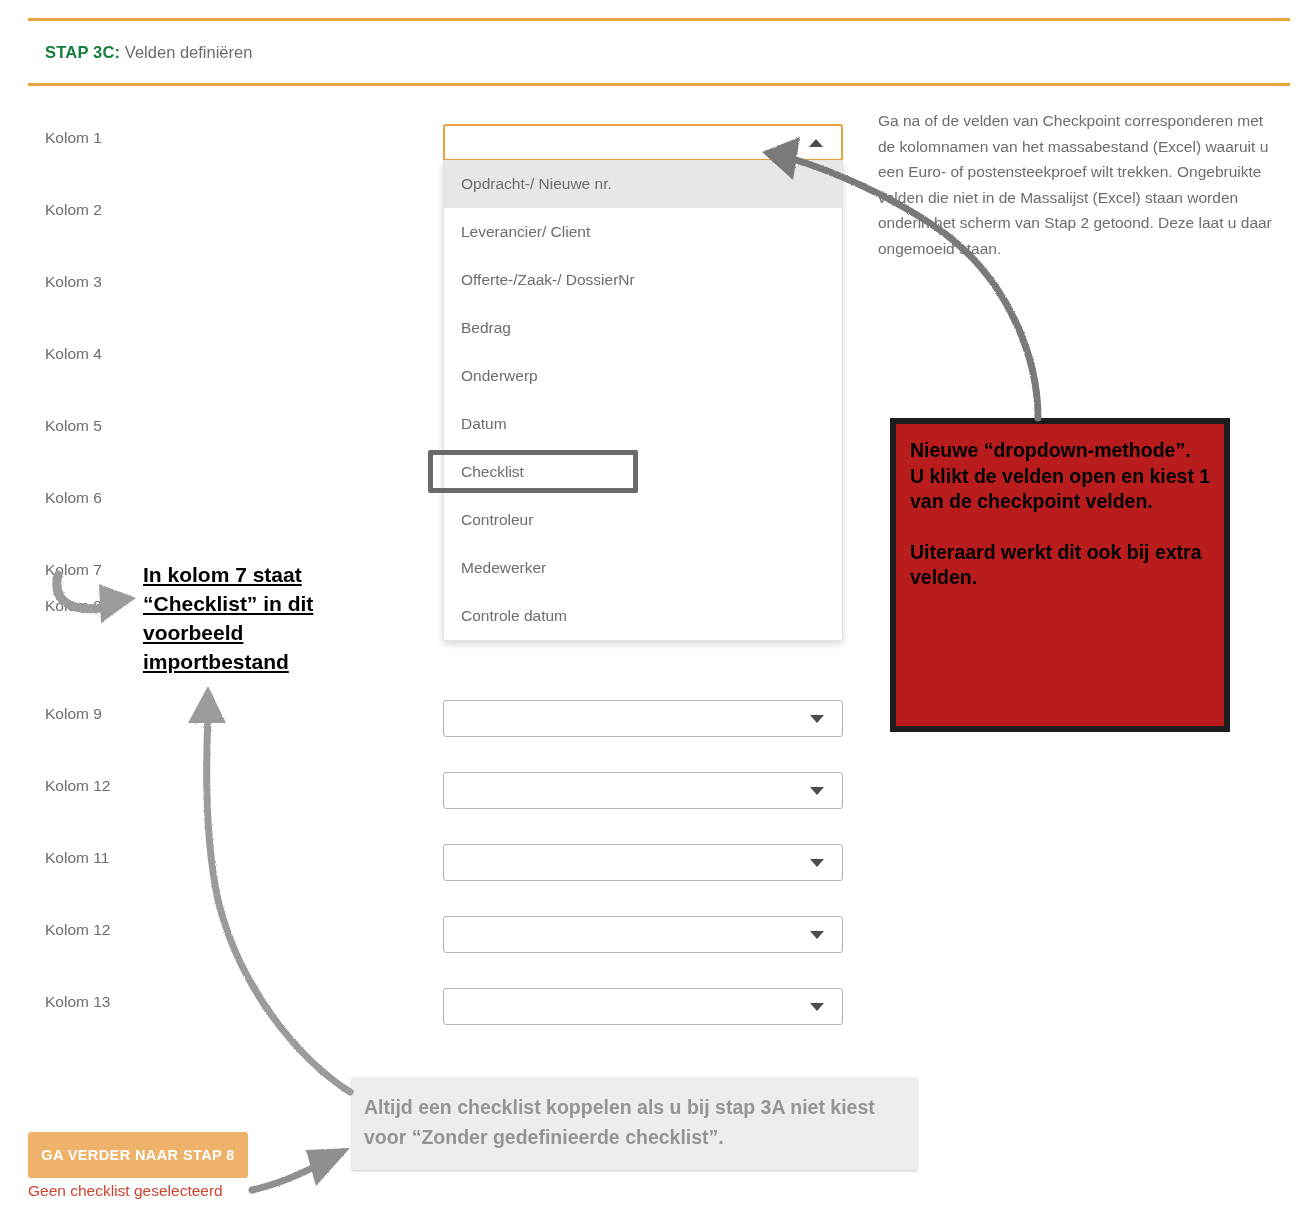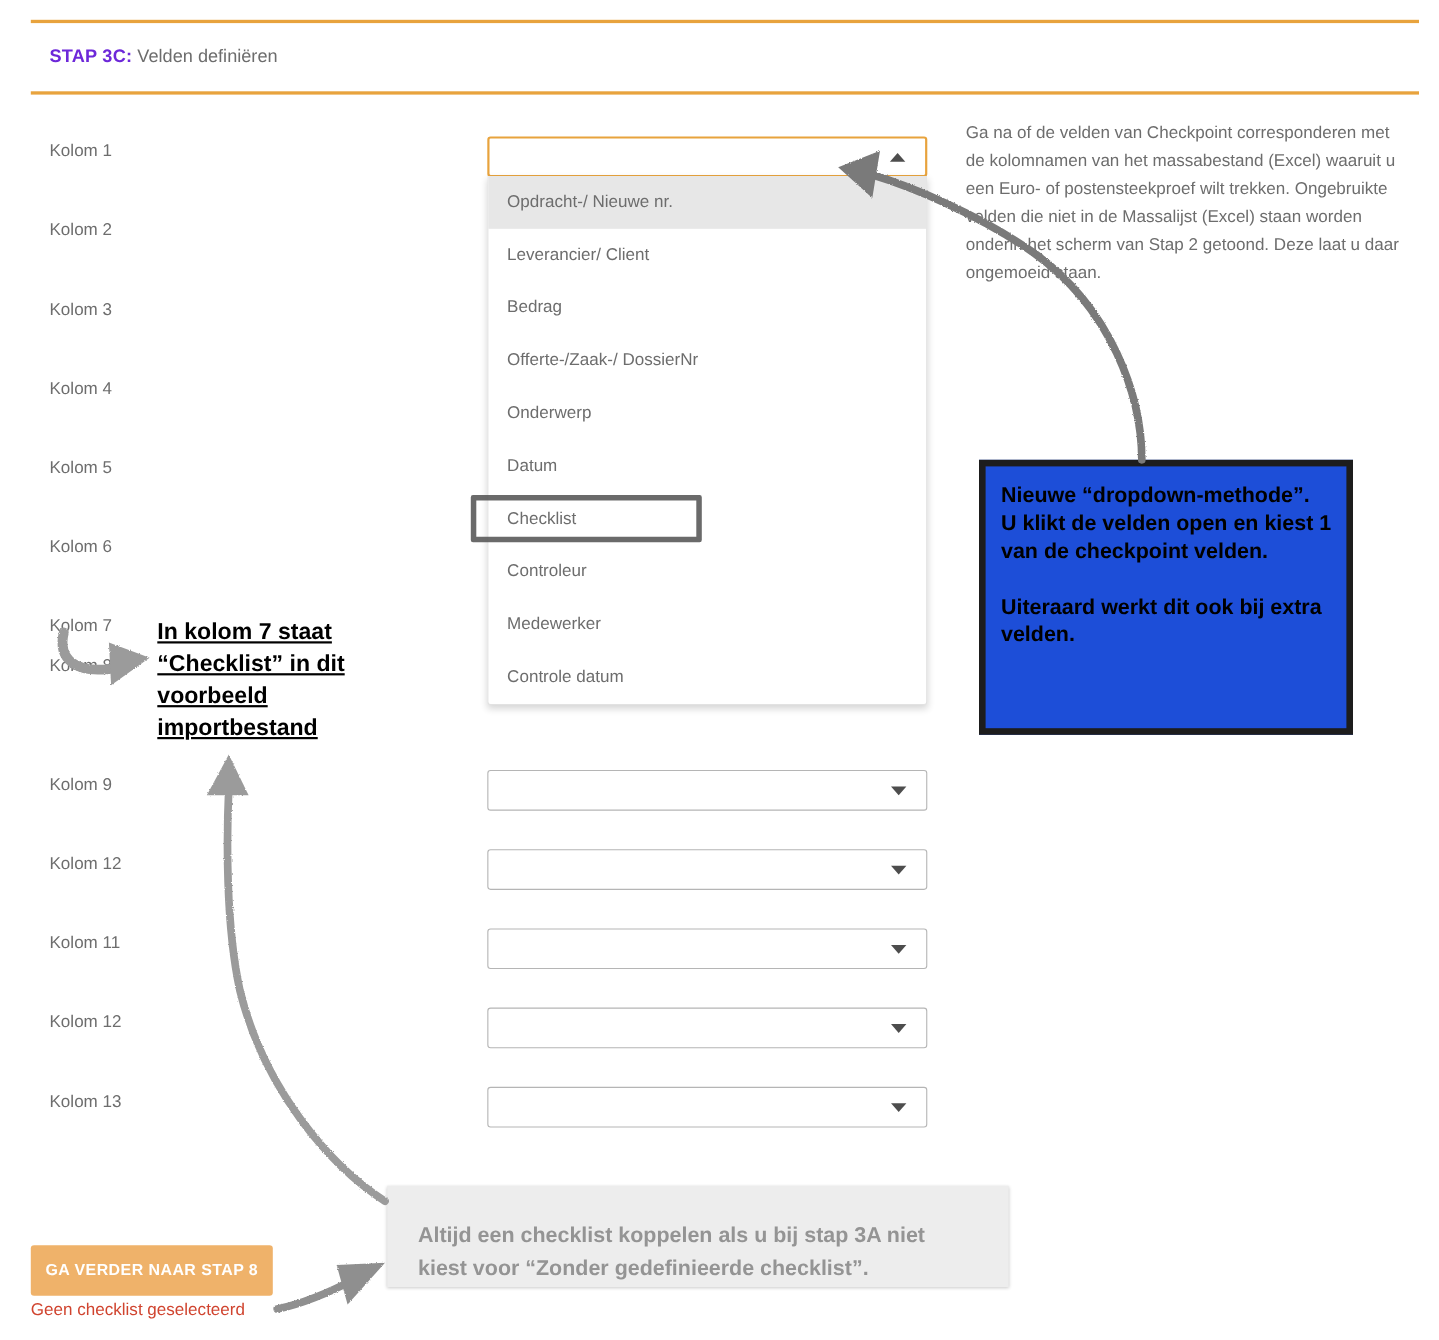--- a/index.html
+++ b/index.html
@@ -16,21 +16,21 @@
     position:absolute;left:28px;top:18px;width:1262px;height:68px;
     border-top:3px solid #e8a33d;
     border-bottom:3px solid #e8a33d;
     box-sizing:border-box;
   }
   #step-header .inner{
     position:absolute;left:17px;top:50%;transform:translateY(-50%);
     font-size:16.5px;white-space:nowrap;
   }
   #step-header .step-num{
-    color:#6d28d9;font-weight:bold;letter-spacing:.2px;
+    color:#15803d;font-weight:bold;letter-spacing:.2px;
   }
   #step-header .step-title{
     color:#6d6d6d;font-weight:normal;
   }
   
   .kolom-label{
     position:absolute;left:45px;
     font-size:15.5px;color:#6d6d6d;white-space:nowrap;
     transform:translateY(-50%);
   }
@@ -85,23 +85,23 @@
     filter:blur(.25px);
     opacity:.88;
   }
   
   #intro-paragraph{
     position:absolute;left:878px;top:108px;width:394px;
     font-size:15.5px;line-height:25.5px;color:#6d6d6d;
   }
   
   #dropdown-note{
-    position:absolute;left:890px;top:418px;width:340px;height:250px;
+    position:absolute;left:890px;top:418px;width:340px;height:314px;
     border:6px solid #1d1d1d;
-    background:#1d4ed8;
+    background:#b91c1c;
     box-sizing:border-box;
     padding:14px 12px 0 14px;
     z-index:7;
   }
   #dropdown-note p{
     margin:0;
     font-size:19.5px;line-height:25.5px;
     font-weight:bold;color:#000000;
   }
   #dropdown-note p.gap{margin-top:25px;}
@@ -115,21 +115,21 @@
   
   #checklist-note{
     position:absolute;left:352px;top:1078px;width:565px;height:92px;
     background:#ededed;
     box-shadow:0 1px 3px rgba(0,0,0,.22);
     box-sizing:border-box;
     padding:14px 16px 0 12px;
     z-index:5;
   }
   #checklist-note p{
-    margin:16px;
+    margin:0;
     font-size:19.5px;line-height:30px;
     font-weight:bold;color:#949494;
   }
   
   #next-button{
     position:absolute;left:28px;top:1132px;width:220px;height:46px;
     background:#efb26a;
     border:none;border-radius:3px;
     color:#ffffff;font-weight:bold;font-size:14.5px;
     letter-spacing:.4px;
@@ -172,22 +172,22 @@
 <div class="kolom-label" style="top:930px">Kolom 12</div>
 <div class="kolom-label" style="top:1002px">Kolom 13</div>
 
 <div class="select-box open" style="top:124px">
   <span class="caret up"></span>
 </div>
 
 <div id="dropdown-panel">
   <div class="dd-option highlighted">Opdracht-/ Nieuwe nr.</div>
   <div class="dd-option">Leverancier/ Client</div>
+  <div class="dd-option">Offerte-/Zaak-/ DossierNr</div>
   <div class="dd-option">Bedrag</div>
-  <div class="dd-option">Offerte-/Zaak-/ DossierNr</div>
   <div class="dd-option">Onderwerp</div>
   <div class="dd-option">Datum</div>
   <div class="dd-option">Checklist</div>
   <div class="dd-option">Controleur</div>
   <div class="dd-option">Medewerker</div>
   <div class="dd-option">Controle datum</div>
 </div>
 
 <div id="checklist-outline"></div>
 

